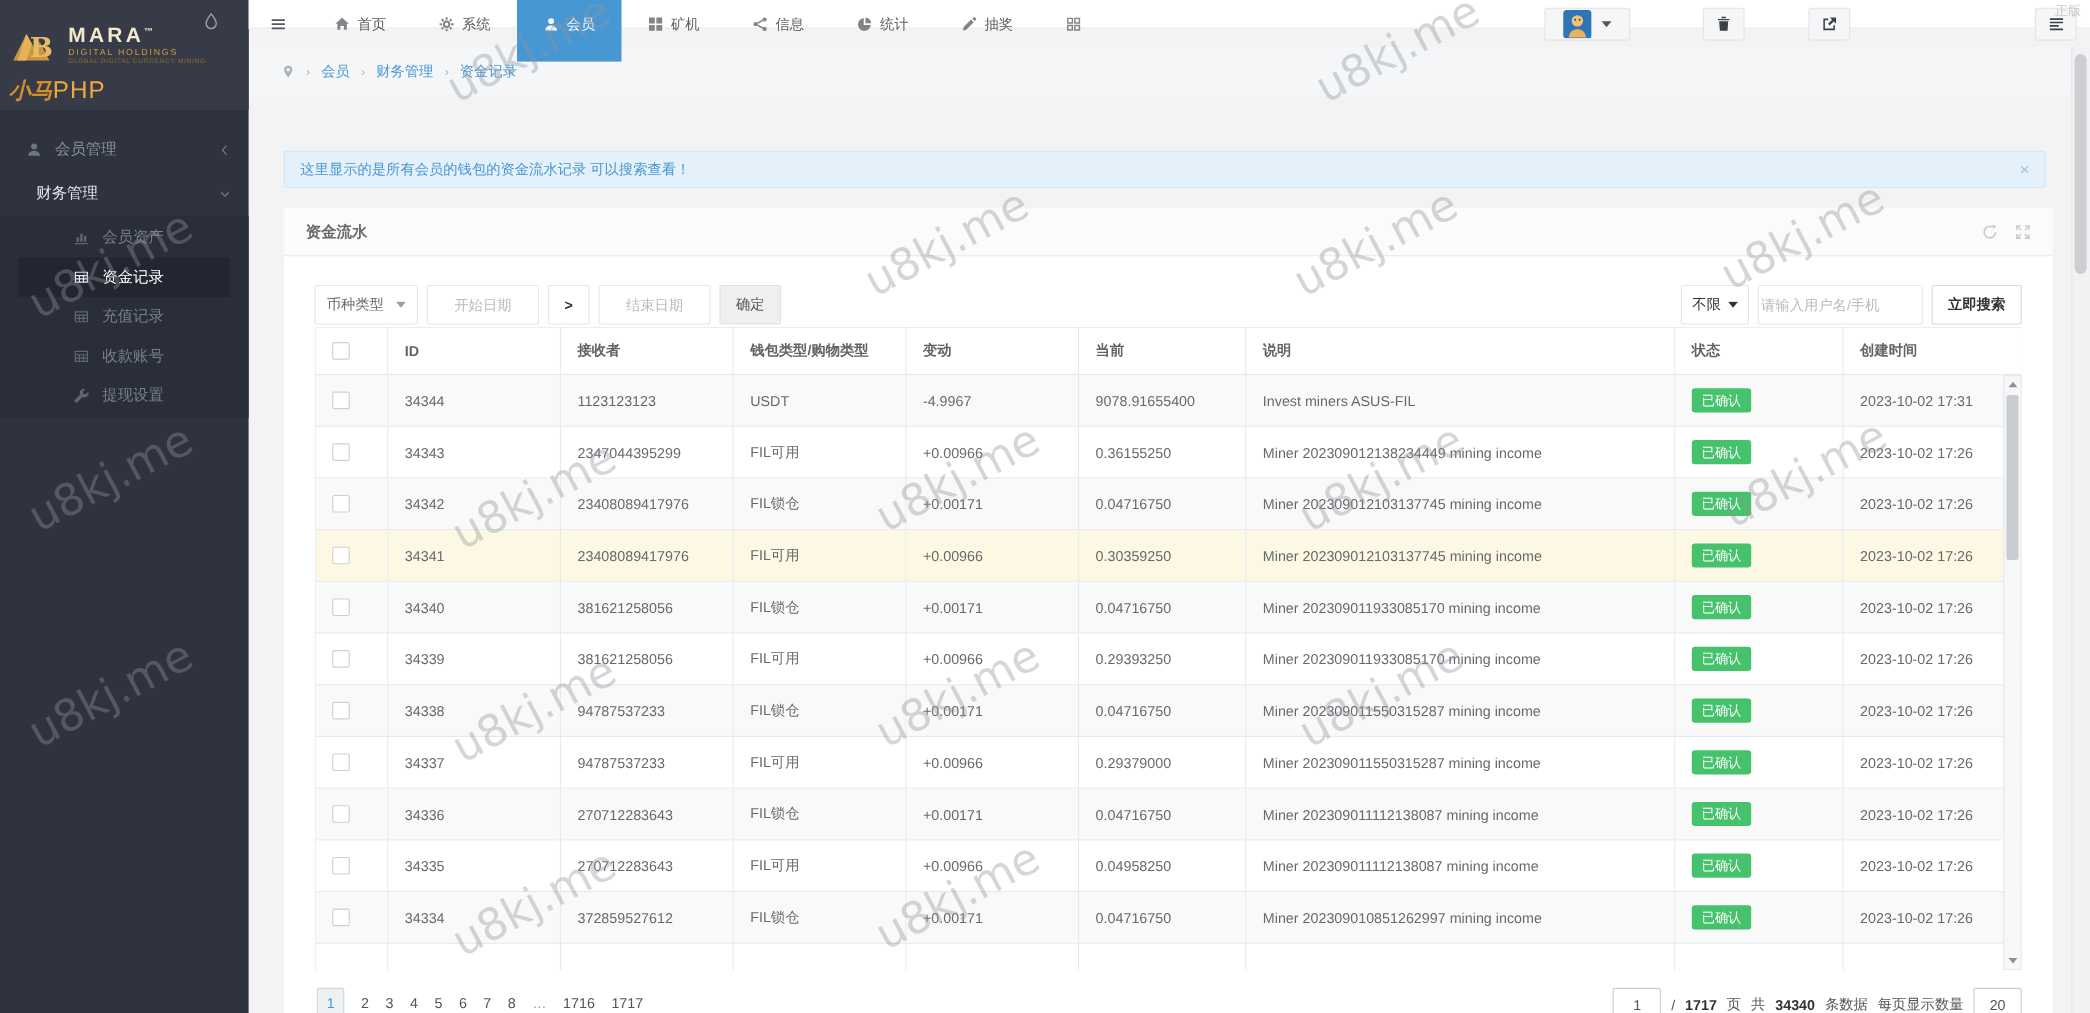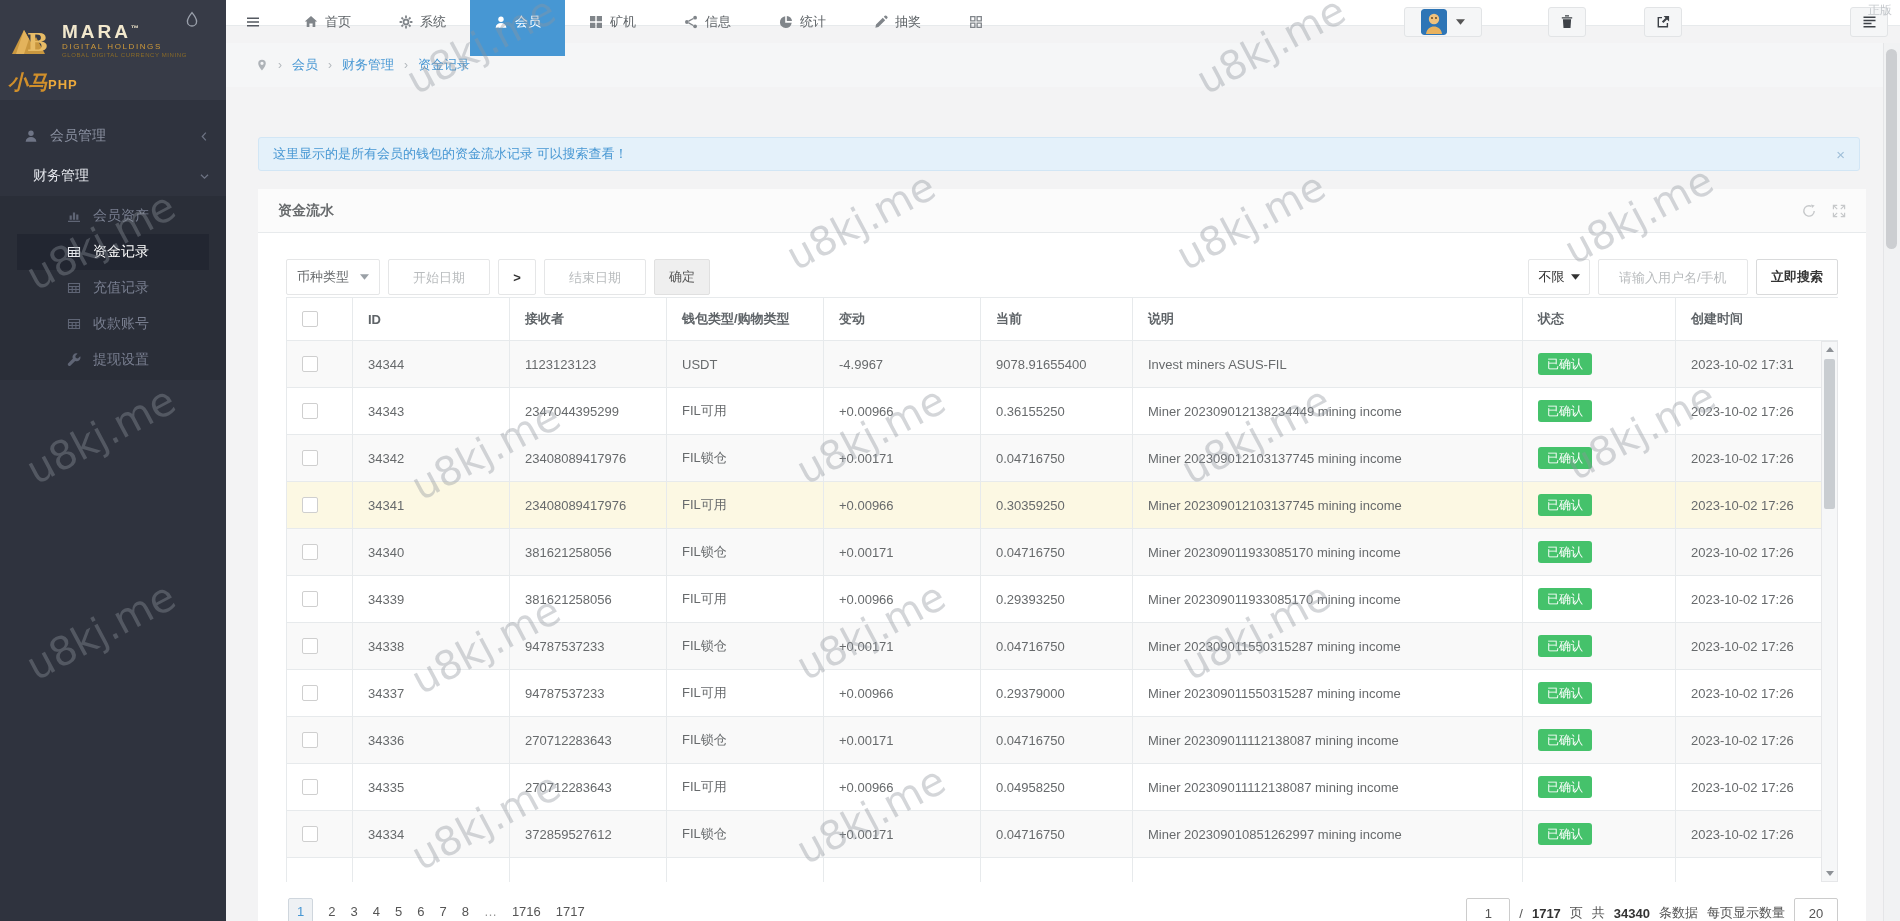--- a/index.html
+++ b/index.html
@@ -17,21 +17,21 @@
   .sidebar{position:absolute;left:0;top:0;width:226px;height:921px;background:#2f333e;z-index:5}
   .side-header{height:100px;background:#373b47;position:relative}
   .droplet{position:absolute;right:26px;top:10px;color:#9aa0ab}
   .logo-row{display:flex;align-items:center;gap:8px;padding:20px 0 0 10px}
   .logo-title{font-size:19px;font-weight:bold;letter-spacing:3px;color:#f2e8cd;line-height:18px}
   .logo-title .tm{font-size:8px;vertical-align:super;letter-spacing:0}
   .logo-sub{font-size:8px;letter-spacing:1.6px;color:#cf9a3a;margin-top:1px}
   .logo-sub2{font-size:6px;letter-spacing:.6px;color:#8a6b28;margin-top:1px}
   .logo-footer{position:absolute;left:8px;bottom:4px;line-height:22px}
   .logo-footer .xm{font-size:20px;font-weight:bold;font-style:italic;color:#d08f2b}
-  .logo-footer .php{font-size:13px;font-weight:bold;color:#eca93c;letter-spacing:1px}
+  .logo-footer .php{font-size:22px;font-weight:normal;color:#eca93c;letter-spacing:1px}
   .side-menu{padding-top:16px}
   .side-item{display:flex;align-items:center;height:40px;padding-left:24px;
     color:#8a90a0;font-size:14px;cursor:pointer}
   .side-item .mi{width:14px;margin-right:12px;color:#6f7586}
   .side-item .chev{margin-left:auto;margin-right:16px;color:#6d7383}
   .side-item.noicon{padding-left:33px}
   .side-item.open{color:#e6e8ee}
   .submenu{background:#2a2e38;padding:2px 17px}
   .sub-item{display:flex;align-items:center;height:36px;padding-left:50px;
     color:#787e8f;font-size:14px;cursor:pointer}
@@ -87,21 +87,21 @@
   .sel-currency{width:94px;justify-content:space-between;padding:0 10px;color:#676a6c}
   .sel-currency .caret{color:#9aa0a6}
   .date-input{width:102px;text-align:center;outline:none}
   input.ctrl{cursor:text}
   input::placeholder{color:#b9bcbe}
   .btn-arrow{width:38px;font-weight:bold;color:#333}
   .btn-confirm{width:56px;background:#efefef;border-color:#e0e0e0;color:#555}
   .f-right{margin-left:auto;display:flex;align-items:center;gap:8px}
   .btn-scope{width:62px;font-weight:normal;color:#333;gap:6px}
   .btn-scope .caret{color:#333}
-  .search-input{width:150px;text-align:left;padding:0 20px;justify-content:flex-start}
+  .search-input{width:150px;text-align:left;padding:0 2px;justify-content:flex-start}
   .btn-search{width:82px;font-weight:bold;color:#333;border-color:#d9dadb}
 
   
   .table-wrap{position:relative;height:585px;overflow:hidden;margin-top:2px}
   table{width:100%;border-collapse:collapse;table-layout:fixed}
   th,td{border:1px solid #e7eaec;padding:0 15px;font-size:13px;color:#676a6c;text-align:left;
     overflow:hidden;white-space:nowrap}
   th{height:43px;font-weight:bold;color:#5f6468;background:#fff}
   td{height:47px}
   tbody tr:nth-child(odd){background:#f9f9f9}

